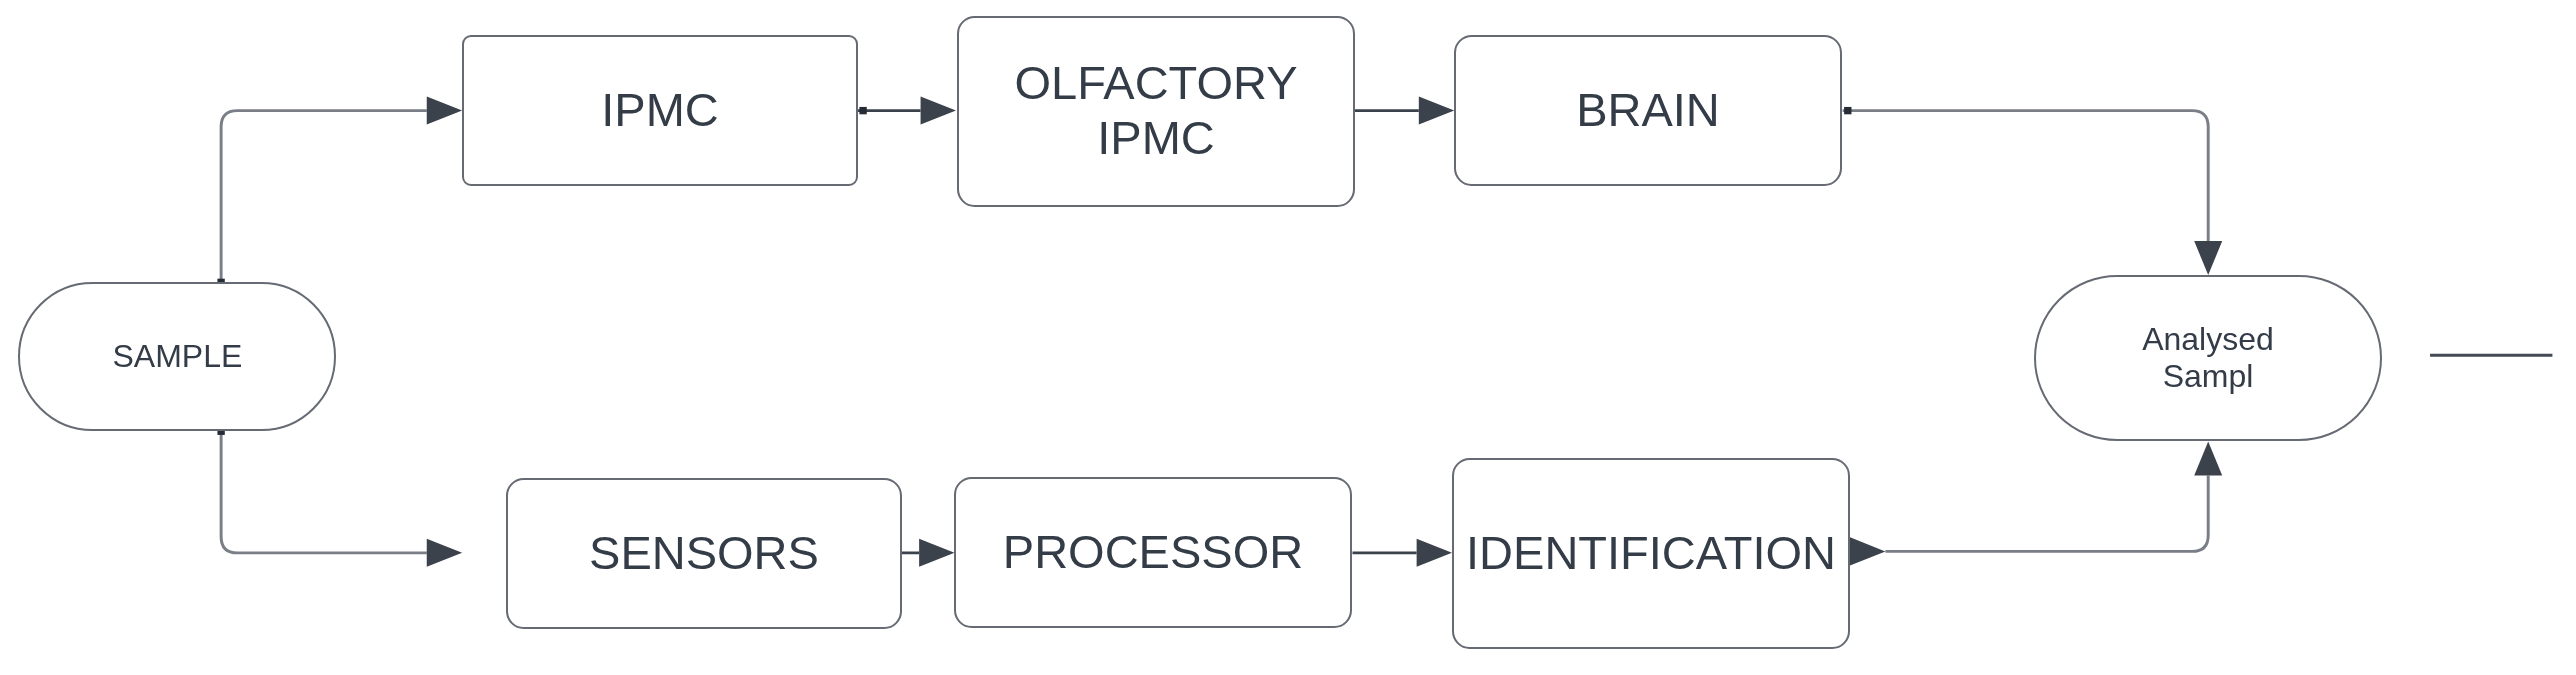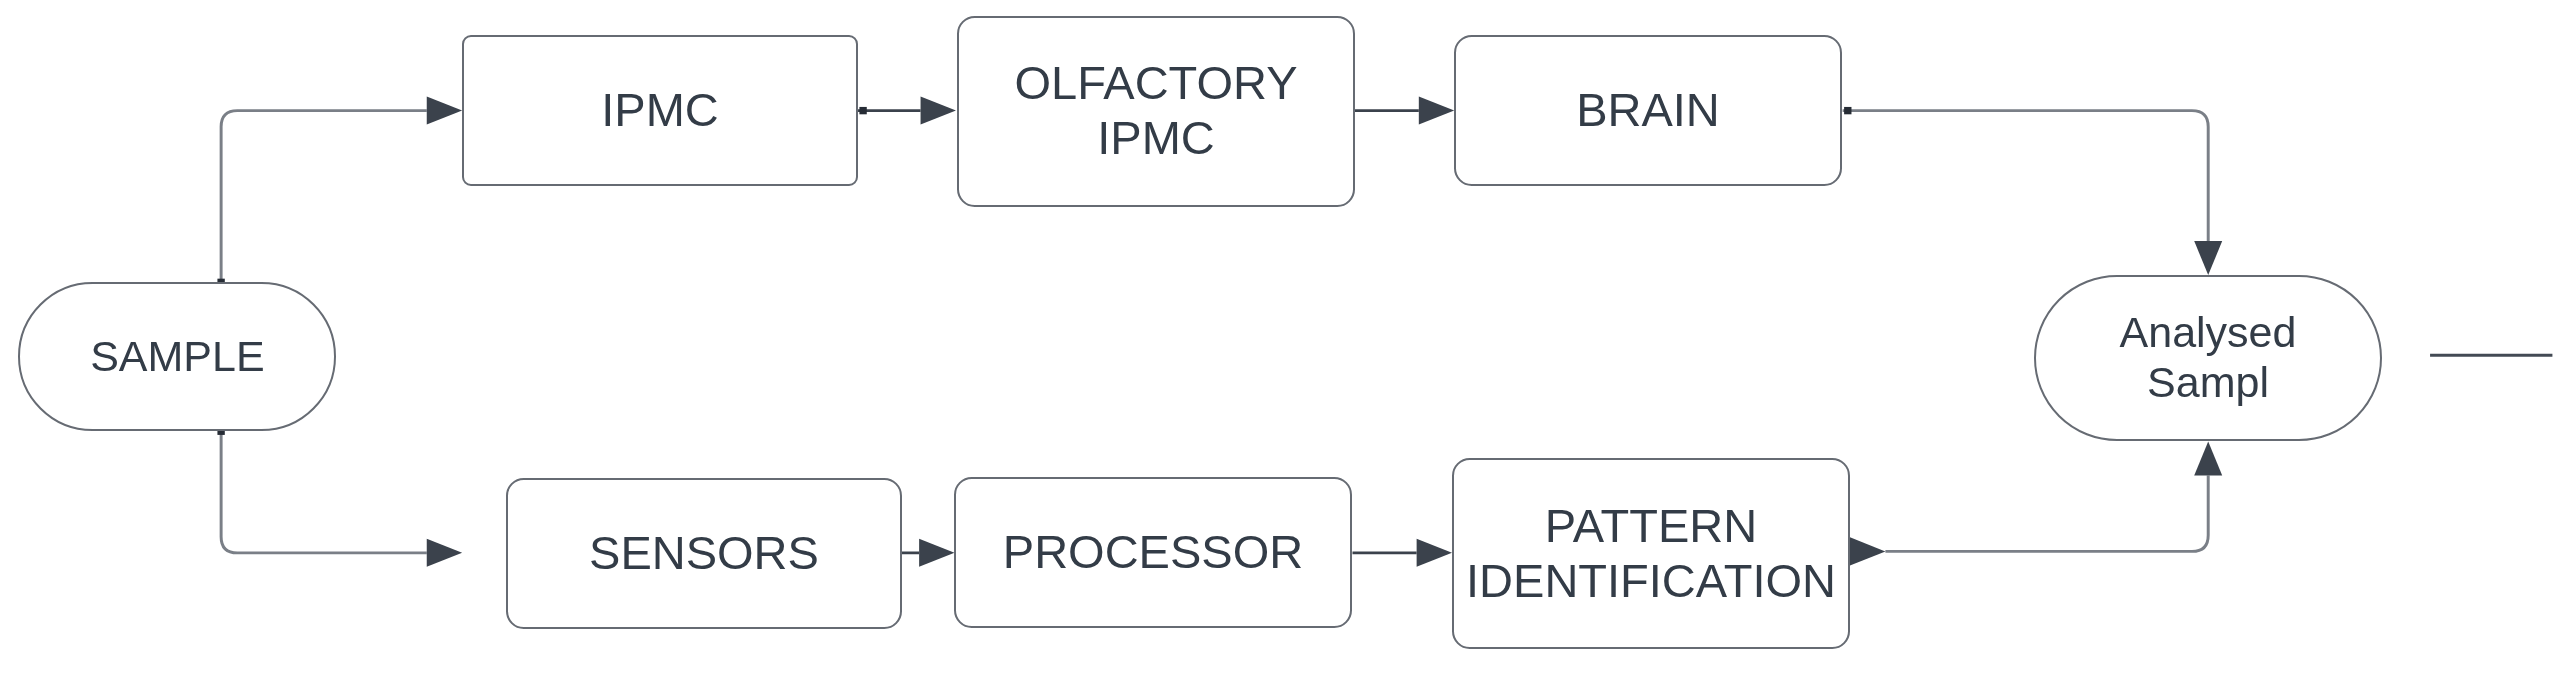--- a/index.html
+++ b/index.html
@@ -38,21 +38,21 @@
     flex-direction: column;
     align-items: center;
     justify-content: center;
     text-align: center;
     font-size: 47px;
     line-height: 1.16;
     overflow: visible;
     white-space: nowrap;
   }
   .node.rect { border-radius: 17.7px; }
-  .node.stadium { border-radius: 736px; font-size: 43px; }
+  .node.stadium { border-radius: 736px; font-size: 32px; }
   .lbl { display: block; }
   
   #n-sample   { left: 18.4px;   top: 282px; width: 318px; height: 149px; }
   #n-ipmc     { left: 462px;  top: 35px;  width: 396px; height: 151px; border-radius: 9px; }
   #n-olf      { left: 957px; top: 15.5px;  width: 398px; height: 191px; }
   #n-brain    { left: 1454px; top: 35px;  width: 388px; height: 151px; align-items: center; }
   #n-sensors  { left: 462px;  top: 478px; width: 396px; height: 151px; margin-left: 44px; }
   #n-proc     { left: 954px; top: 477px; width: 398px; height: 151px; text-align: center; }
   #n-pattern  { left: 1452px; top: 458px; width: 398px; height: 191px; }
   #n-analysed { left: 2034px; top: 275px; width: 348px; height: 166px; }
@@ -133,21 +133,20 @@
 
   <div class="node rect" id="n-sensors">
     <span class="lbl">SENSORS</span>
   </div>
 
   <div class="node rect" id="n-proc">
     <span class="lbl">PROCESSOR</span>
   </div>
 
   <div class="node rect" id="n-pattern">
-    <span class="lbl">PATTERN</span>
     <span class="lbl">IDENTIFICATION</span>
   </div>
 
   <div class="node stadium" id="n-analysed">
     <span class="lbl">Analysed</span>
     <span class="lbl">Sampl</span>
   </div>
 
 </div>
 

